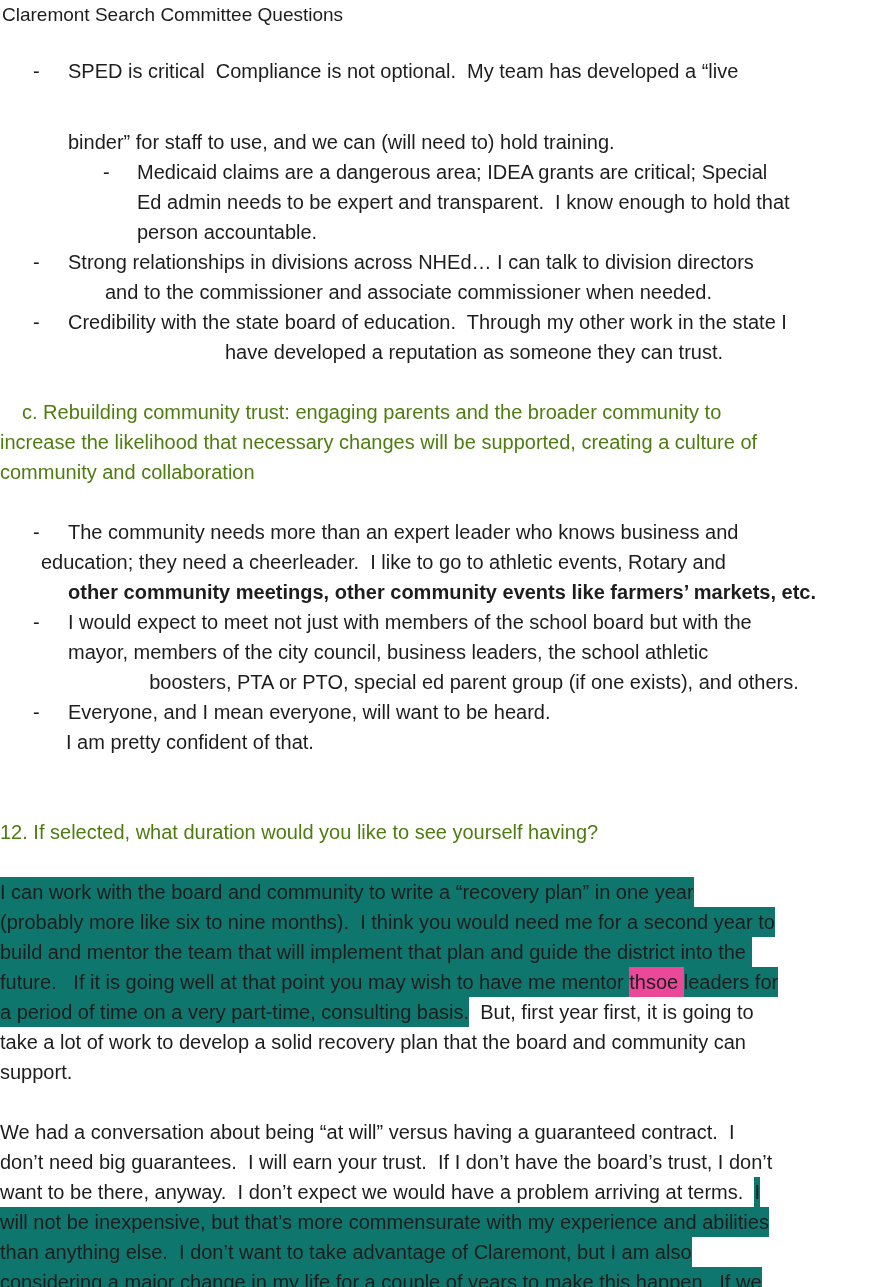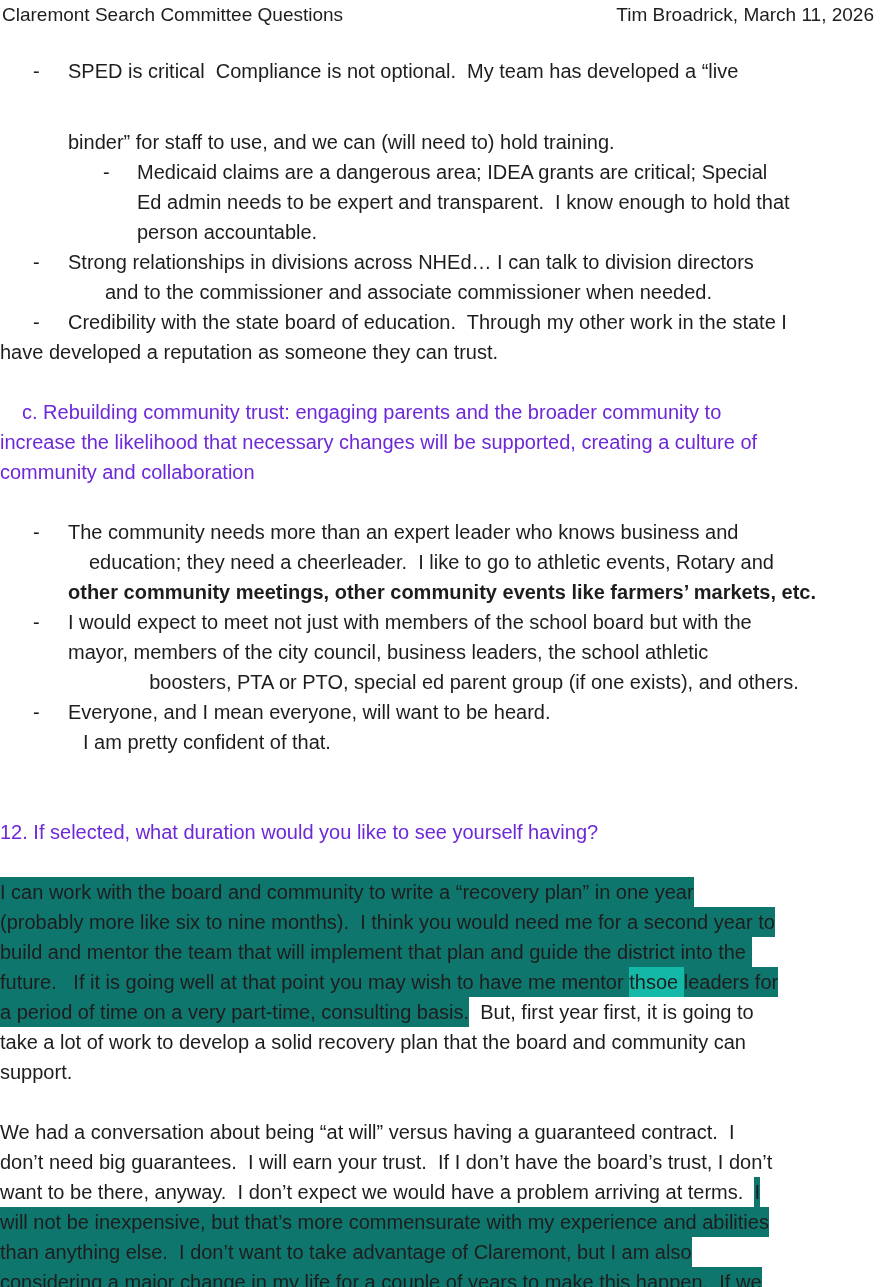--- a/index.html
+++ b/index.html
@@ -6,56 +6,55 @@
   body{
     width:880px;height:1287px;overflow:hidden;background:#ffffff;
     font-family:"Liberation Sans",sans-serif;font-size:20px;color:#1d1d1d;
   }
   .header{
     display:flex;justify-content:space-between;align-items:flex-start;
     box-sizing:border-box;height:56px;padding:4px 6px 0 2px;font-size:19px;gap:48px;
   }
   .header span{white-space:pre;}
   .doc-line{position:relative;height:30px;line-height:30px;white-space:pre;}
-  .doc-line.red{color:#6d28d9;}
+  .doc-line.red{color:#4d7c0f;}
   .marker{position:absolute;top:0;}
   .hl-y{background:#0f766e;padding:4px 0;}
-  .hl-c{background:#14b8a6;padding:4px 0;}
+  .hl-c{background:#ec4899;padding:4px 0;}
 </style>
 </head>
 <body>
 
 <div class="page">
   <div class="header">
     <span>Claremont Search Committee Questions</span>
-    <span>Tim Broadrick, March 11, 2026</span>
   </div>
   <div id="doc-body">
       <div class="doc-line" style="padding-left: 68px;"><span class="marker" style="left: 33px;">-</span><span>SPED is critical  Compliance is not optional.  My team has developed a “live</span></div>
       <div class="doc-line" style="padding-left: 68px; margin-top: 41px;"><span>binder” for staff to use, and we can (will need to) hold training.</span></div>
       <div class="doc-line" style="padding-left: 137px;"><span class="marker" style="left: 103px;">-</span><span>Medicaid claims are a dangerous area; IDEA grants are critical; Special</span></div>
       <div class="doc-line" style="padding-left: 137px;"><span>Ed admin needs to be expert and transparent.  I know enough to hold that</span></div>
       <div class="doc-line" style="padding-left: 137px;"><span>person accountable.</span></div>
       <div class="doc-line" style="padding-left: 68px;"><span class="marker" style="left: 33px;">-</span><span>Strong relationships in divisions across NHEd… I can talk to division directors</span></div>
       <div class="doc-line" style="padding-left: 105px;"><span>and to the commissioner and associate commissioner when needed.</span></div>
       <div class="doc-line" style="padding-left: 68px;"><span class="marker" style="left: 33px;">-</span><span>Credibility with the state board of education.  Through my other work in the state I</span></div>
-      <div class="doc-line" style=""><span>have developed a reputation as someone they can trust.</span></div>
+      <div class="doc-line" style="padding-left: 68px; text-align: center;"><span>have developed a reputation as someone they can trust.</span></div>
       <div class="doc-line"></div>
       <div class="doc-line red" style="padding-left: 22px;"><span>c. Rebuilding community trust: engaging parents and the broader community to</span></div>
       <div class="doc-line red"><span>increase the likelihood that necessary changes will be supported, creating a culture of</span></div>
       <div class="doc-line red"><span>community and collaboration</span></div>
       <div class="doc-line"></div>
       <div class="doc-line" style="padding-left: 68px;"><span class="marker" style="left: 33px;">-</span><span>The community needs more than an expert leader who knows business and</span></div>
-      <div class="doc-line" style="padding-left: 41px; margin-left: 48px;"><span>education; they need a cheerleader.  I like to go to athletic events, Rotary and</span></div>
+      <div class="doc-line" style="padding-left: 41px;"><span>education; they need a cheerleader.  I like to go to athletic events, Rotary and</span></div>
       <div class="doc-line" style="padding-left: 68px; font-weight: bold;"><span>other community meetings, other community events like farmers’ markets, etc.</span></div>
       <div class="doc-line" style="padding-left: 68px;"><span class="marker" style="left: 33px;">-</span><span>I would expect to meet not just with members of the school board but with the</span></div>
       <div class="doc-line" style="padding-left: 68px;"><span>mayor, members of the city council, business leaders, the school athletic</span></div>
       <div class="doc-line" style="padding-left: 68px; text-align: center;"><span>boosters, PTA or PTO, special ed parent group (if one exists), and others.</span></div>
       <div class="doc-line" style="padding-left: 68px;"><span class="marker" style="left: 33px;">-</span><span>Everyone, and I mean everyone, will want to be heard.</span></div>
-      <div class="doc-line" style="padding-left: 83px;"><span>I am pretty confident of that.</span></div>
+      <div class="doc-line" style="padding-left: 66px;"><span>I am pretty confident of that.</span></div>
       <div class="doc-line"></div>
       <div class="doc-line"></div>
       <div class="doc-line red"><span>12. If selected, what duration would you like to see yourself having?</span></div>
       <div class="doc-line"></div>
       <div class="doc-line"><span class="hl-y">I can work with the board and community to write a “recovery plan” in one year</span></div>
       <div class="doc-line"><span class="hl-y">(probably more like six to nine months).  I think you would need me for a second year to</span></div>
       <div class="doc-line"><span class="hl-y">build and mentor the team that will implement that plan and guide the district into the </span></div>
       <div class="doc-line"><span class="hl-y">future.   If it is going well at that point you may wish to have me mentor </span><span class="hl-c">thsoe </span><span class="hl-y">leaders for</span></div>
       <div class="doc-line"><span class="hl-y">a period of time on a very part-time, consulting basis.</span><span>  But, first year first, it is going to</span></div>
       <div class="doc-line"><span>take a lot of work to develop a solid recovery plan that the board and community can</span></div>

